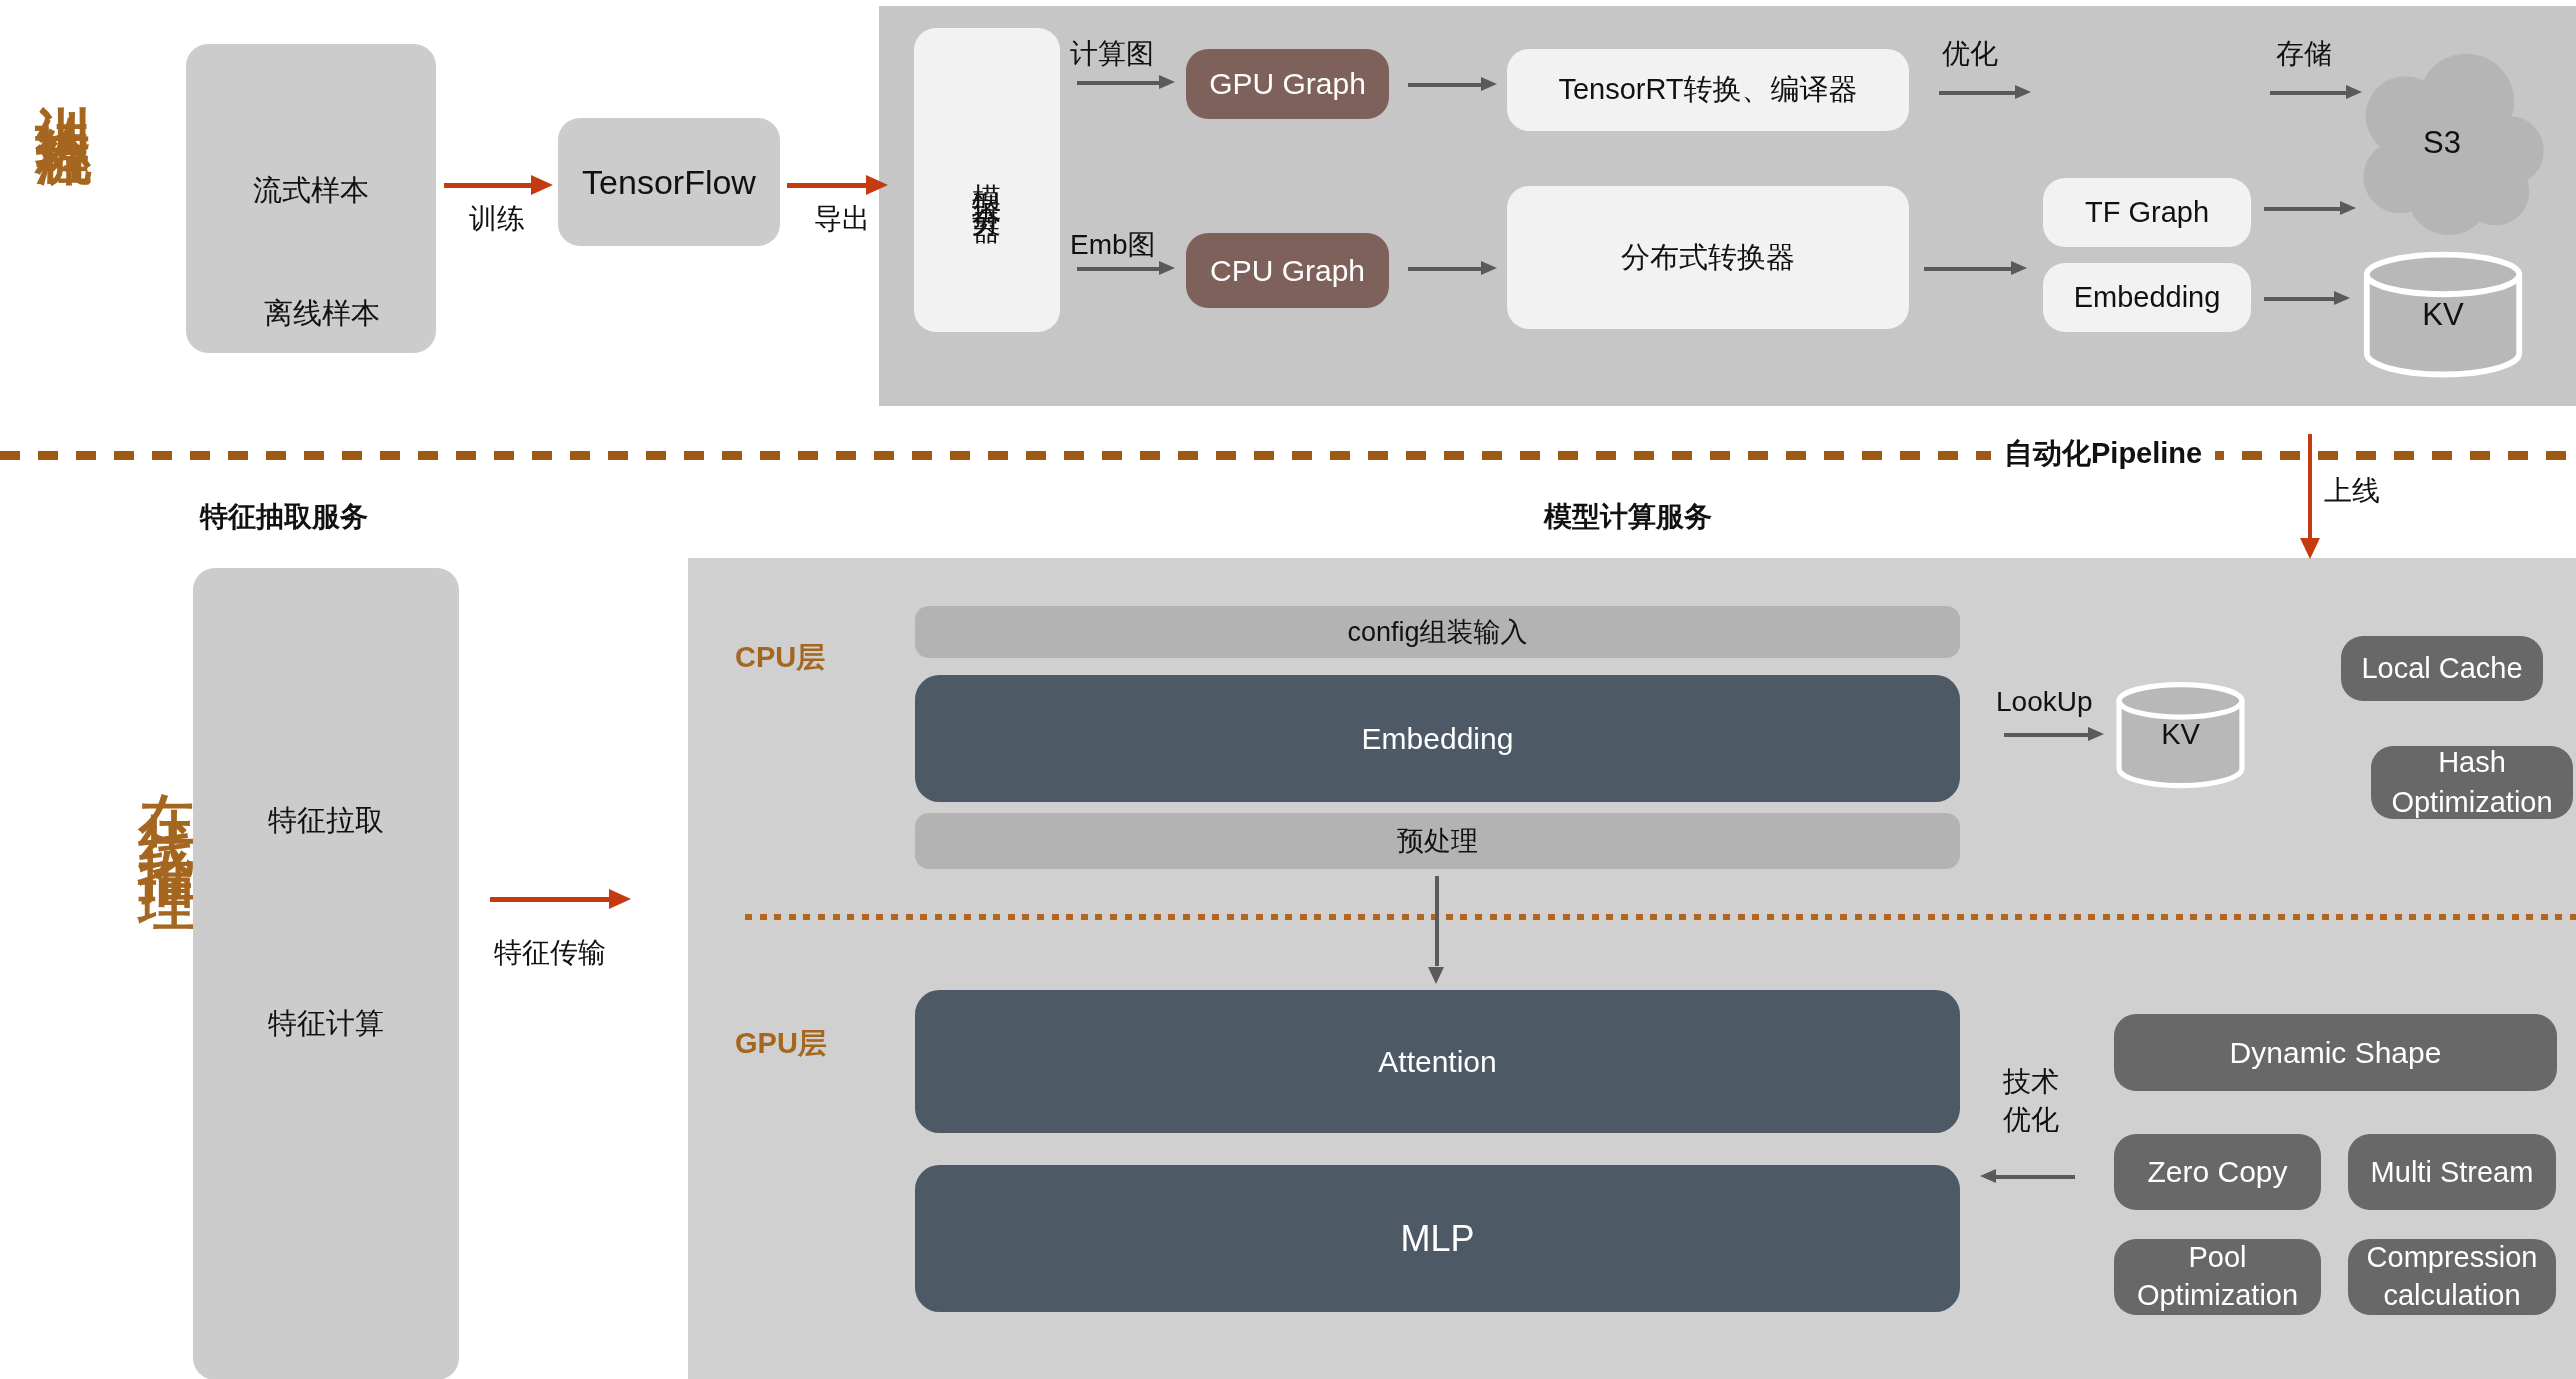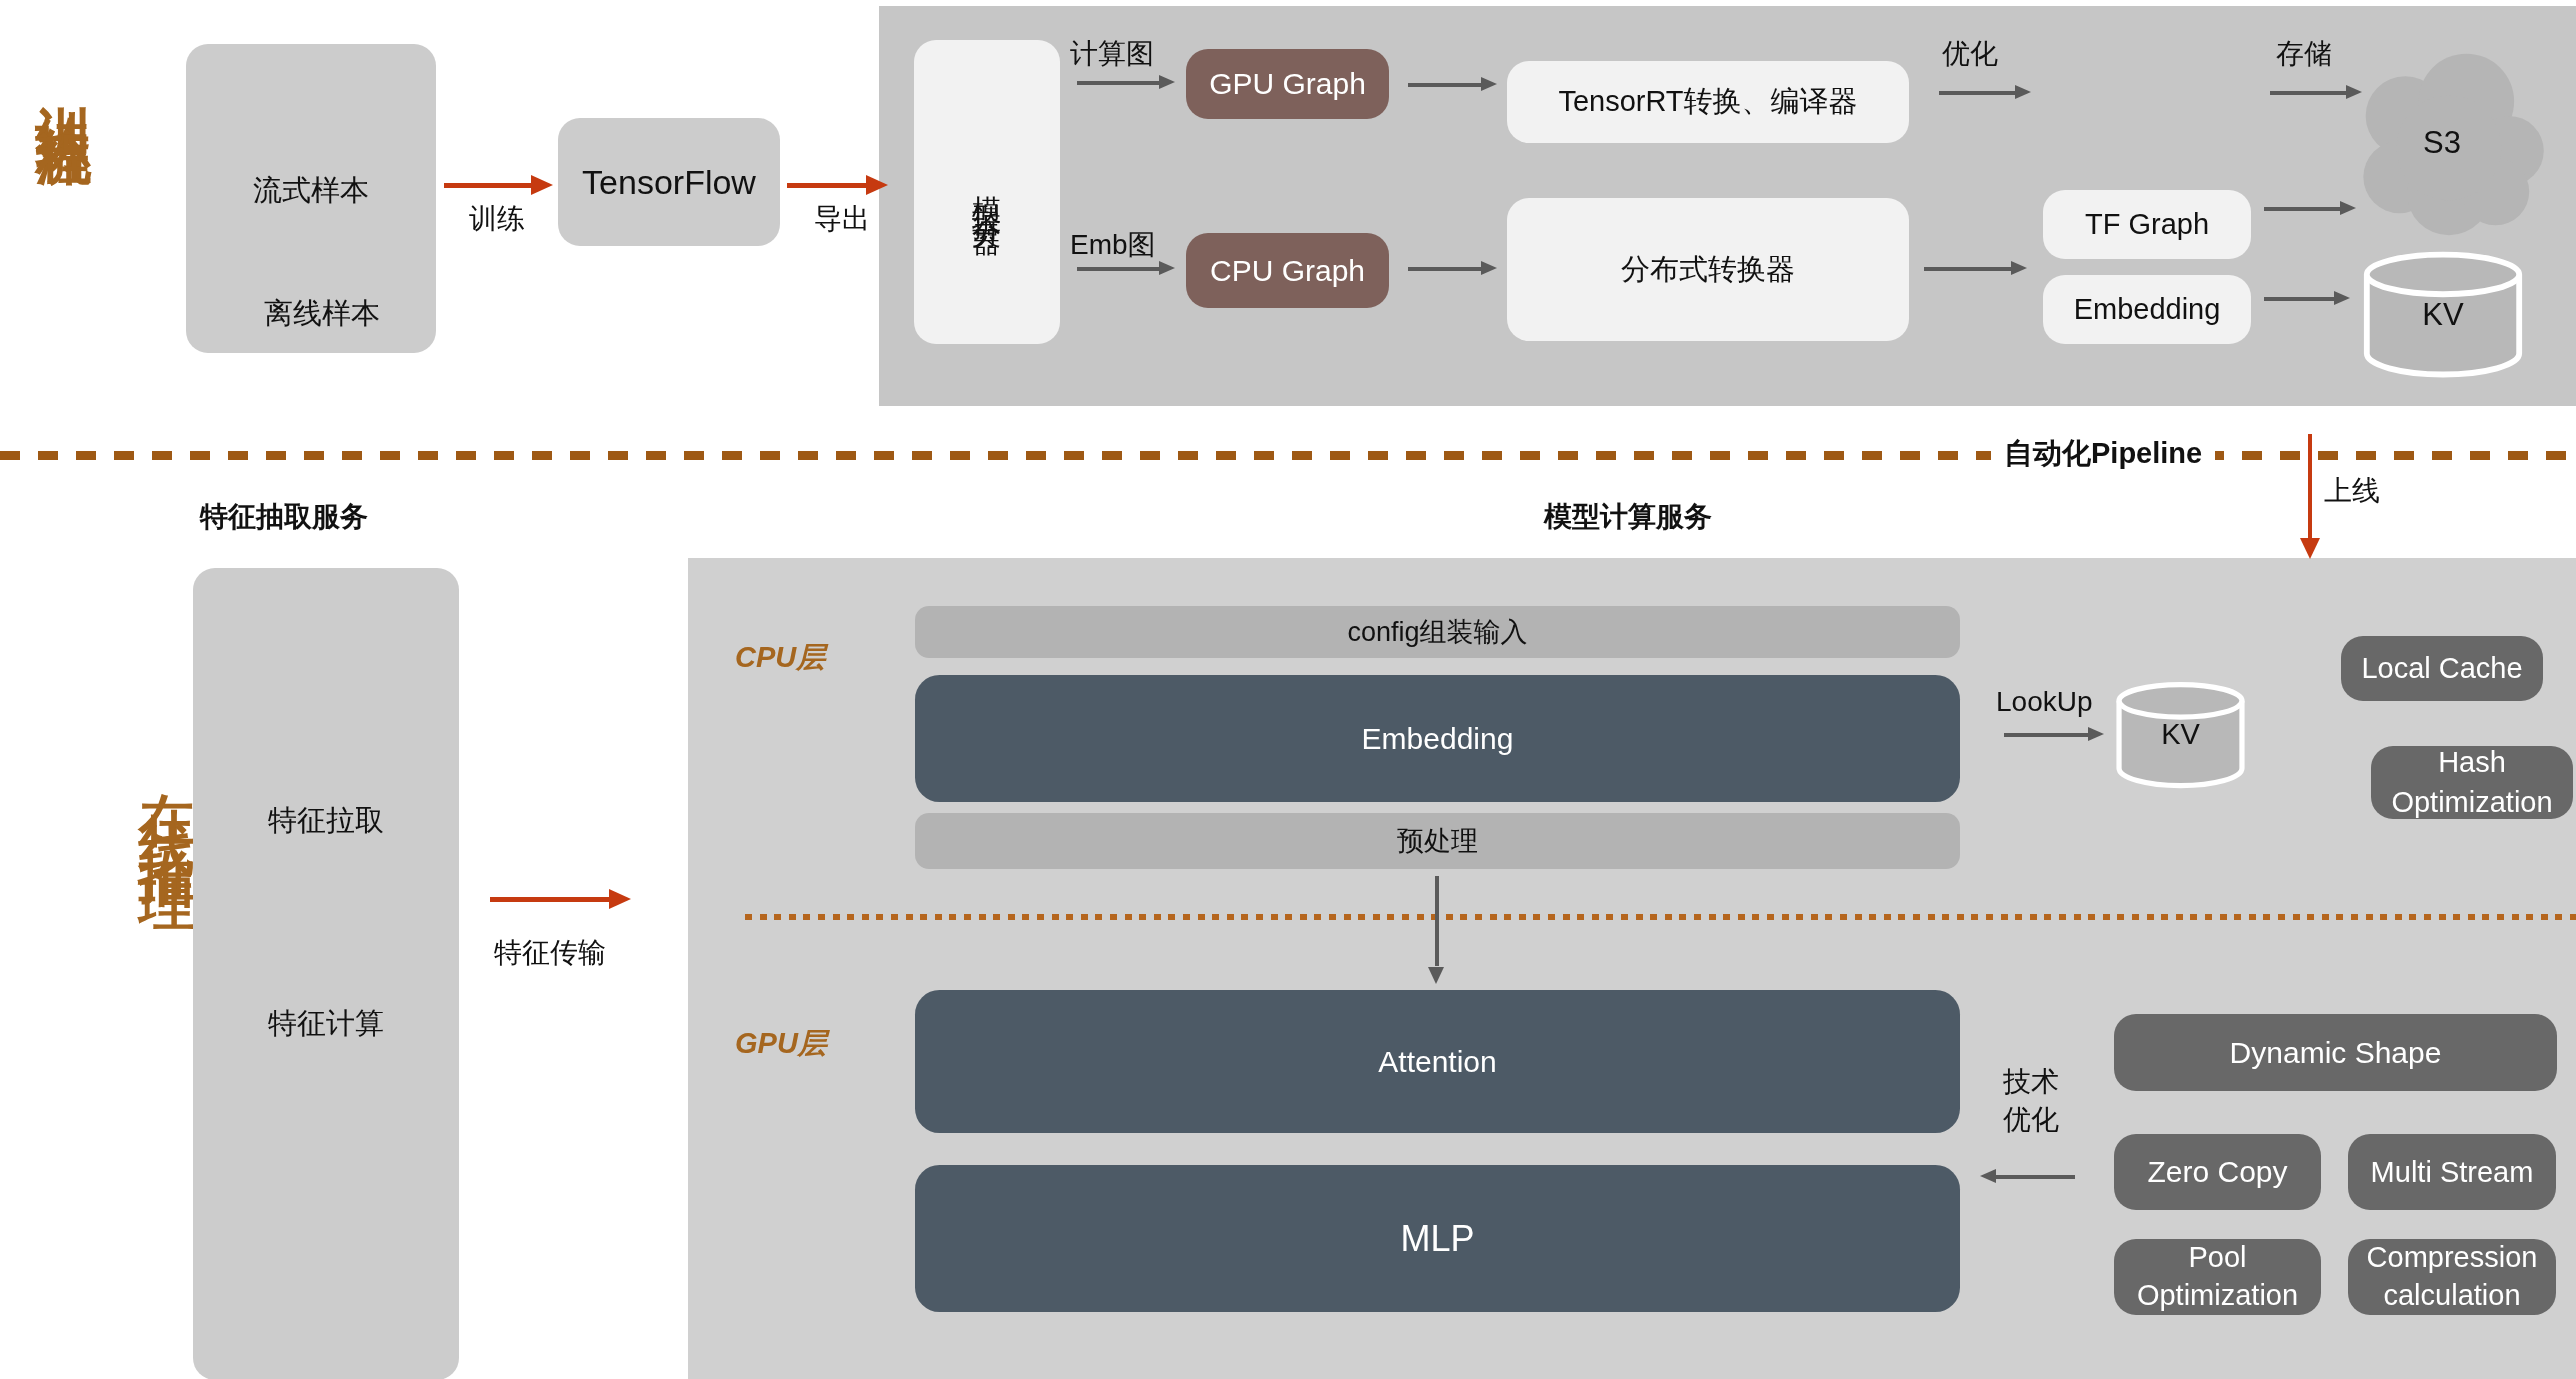--- a/index.html
+++ b/index.html
@@ -11,21 +11,21 @@
   .abs { position:absolute; box-sizing:border-box; }
   .box { position:absolute; box-sizing:border-box; display:flex; align-items:center; justify-content:center; text-align:center;border-radius:22px; }
   .panel { position:absolute; }
   .vtitle {
     position:absolute; writing-mode:vertical-rl; text-orientation:upright;
     color:#a5661f; font-weight:bold; font-size:56px; line-height:1;
   }
   .vtext { writing-mode:vertical-rl; text-orientation:upright; }
   .lbl { position:absolute; font-size:28px; line-height:1.15; white-space:nowrap; }
   .graybox { background:#cccccc; }
-  .whitebox { background:#f2f2f2;margin-top:12px; }
+  .whitebox { background:#f2f2f2; }
   .maroonbox { background:#7e615b; color:#fff; }
   .slatebox { background:#4d5a66; color:#fff; border-radius:24.5px; }
   .darkbox { background:#686868; color:#fff; }
   .bar { background:#b3b3b3; border-radius:14px; }
 
   
   .ar { position:absolute; z-index:4; }
   .ar-r { height:0; border-top:4.7px solid #5a5a5a; }
   .ar-r::after { content:""; position:absolute; right:-16.3px; top:-10px;
     border-left:16.3px solid #5a5a5a; border-top:7.6px solid transparent; border-bottom:7.6px solid transparent; }
@@ -46,21 +46,21 @@
   .dashline { position:absolute; left:0; top:451px; width:2576px; height:8.7px; z-index:1;
     background:repeating-linear-gradient(90deg,#9e5914 0 20px,transparent 20px 38px); }
   .dotline { position:absolute; left:745px; top:914px; width:1831px; height:6.4px; z-index:2;
     background:repeating-linear-gradient(90deg,#b5651d 0 7px,transparent 7px 14.6px); }
 
   .pipeline-lbl { position:absolute; left:1991px; top:432px; z-index:5; background:#ffffff;
     padding:0 13px; font-size:29px; font-weight:bold; line-height:42px; }
 
   .seclbl { position:absolute; font-size:28px; font-weight:bold; }
 
-  .layerlbl { position:absolute; color:#a5661f; font-weight:bold; font-size:29px;font-style:italic; }
+  .layerlbl { position:absolute; color:#a5661f; font-weight:bold; font-size:29px; }
 
   .wrap2 { white-space:normal; word-break:break-all; }
 </style>
 </head>
 <body>
 
 <div id="canvas">
 
   <div class="vtitle" style="left:36px; top:61px; letter-spacing:10.5px;">训练流程</div>
 

